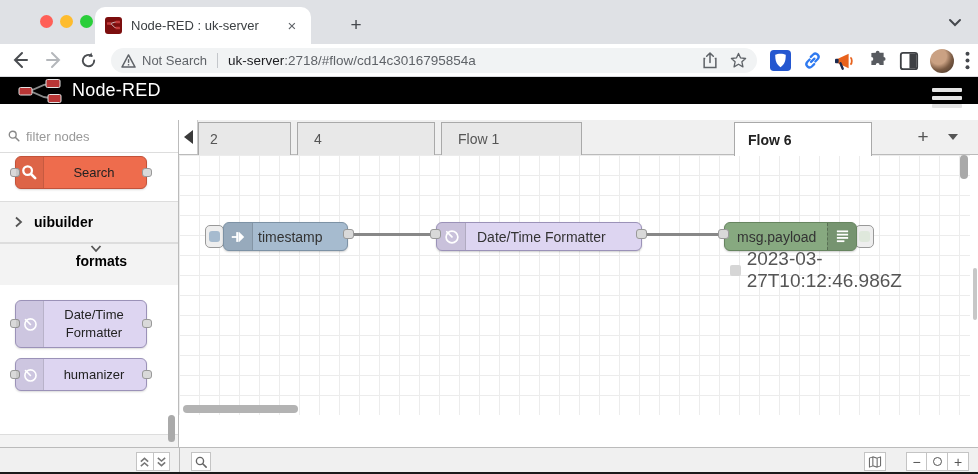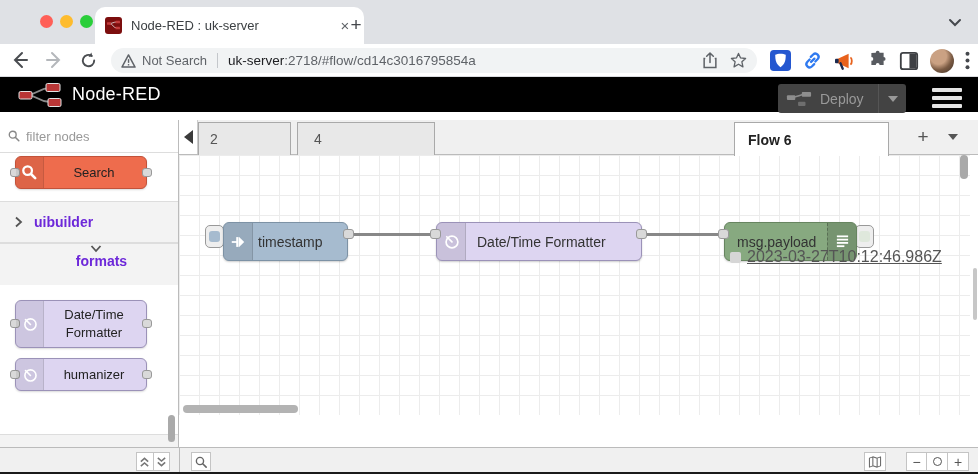--- a/index.html
+++ b/index.html
@@ -7,21 +7,21 @@
   body { font-family:"Liberation Sans", sans-serif; }
   .window { position:relative; width:978px; height:474px; background:#fff; overflow:hidden;
             border-bottom:2px solid #1a1a1a; }
 
   
   .titlebar { position:absolute; left:0; top:0; width:978px; height:44px; background:#dfe1e5; }
   .traffic { position:absolute; top:15px; width:13px; height:13px; border-radius:50%; }
   .t-red { left:40px; background:#ff5f57; }
   .t-yellow { left:60px; background:#febc2e; }
   .t-green { left:80px; background:#2ace3a; }
-  .btab { position:absolute; left:95px; top:7px; width:269px; height:37px; background:#fff;
+  .btab { position:absolute; left:95px; top:7px; width:216px; height:37px; background:#fff;
           border-radius:10px 10px 0 0; display:flex; align-items:center; padding:12px 10px; }
   .btab-title { font-size:13px; color:#3c4043; margin-left:9px; flex:1; white-space:nowrap; overflow:hidden; }
   .btab-close { color:#5f6368; font-size:15px; width:18px; height:18px; line-height:17px; text-align:center; border-radius:50%; }
   .favicon { width:17px; height:17px; border-radius:3px; background:#7c0e0e; flex:0 0 auto; display:flex; align-items:center; justify-content:center; }
   .newtab { position:absolute; left:343px; top:12px; width:26px; height:26px; color:#45484d; font-size:19px;
             text-align:center; line-height:25px; border-radius:50%; }
   .tabsearch { position:absolute; right:14px; top:13px; width:18px; height:18px; }
 
   .toolbar { position:absolute; left:0; top:44px; width:978px; height:33px; background:#fff;
              border-bottom:1px solid #dadce0; display:flex; align-items:center; }
@@ -31,41 +31,41 @@
   .sec-label { font-size:13px; color:#5f6368; margin:0 10px 0 6px; }
   .url-sep { width:1px; height:15px; background:#c4c7cb; margin-right:10px; }
   .url-text { font-size:13.5px; color:#5f6368; white-space:nowrap; overflow:hidden; flex:1; }
   .url-host { color:#202124; }
   .url-actions { display:flex; gap:12px; margin-left:8px; }
   .ext-area { position:absolute; right:8px; top:3px; height:27px; display:flex; align-items:center; gap:11px; }
   .avatar { width:24px; height:24px; border-radius:50%;
             background:radial-gradient(circle at 35% 30%, #caa183 0 35%, #7a5a43 60%, #3c2f26 100%); }
 
   
-  .nr-header { position:absolute; left:0; top:77px; width:978px; height:35px; background:#000; display:flex; align-items:center; }
+  .nr-header { position:absolute; left:0; top:77px; width:978px; height:27px; background:#000; display:flex; align-items:center; }
   .nr-logo { margin-left:18px; }
   .nr-title { color:#fff; font-size:18px; margin-left:10px; letter-spacing:.2px; }
   .deploy { position:absolute; left:778px; top:7px; width:128px; height:29px; background:#434343;
             border-radius:3px; display:flex; align-items:center; }
   .deploy-label { color:#999; font-size:14px; margin-left:8px; }
   .deploy-caret-zone { position:absolute; right:0; top:0; width:28px; height:29px; border-left:1px solid #555;
             display:flex; align-items:center; justify-content:center; }
   .caret-down { width:0; height:0; border-left:5px solid transparent; border-right:5px solid transparent; border-top:6px solid #999; }
   .hamburger { position:absolute; right:16px; top:9px; width:30px; height:24px; display:flex; flex-direction:column; justify-content:space-between; padding:2px 0; }
   .hamburger span { display:block; height:4px; background:#e4e4e4; border-radius:1px; }
 
   
   .palette { position:absolute; left:0; top:120px; width:179px; height:327px; background:#fff; border-right:1px solid #bbb; }
   .filterbox { position:absolute; left:0; top:0; width:178px; height:33px; background:#fff; border-bottom:1px solid #ddd;
                display:flex; align-items:center; padding-left:8px; }
   .filterbox input { border:none; outline:none; font-size:13px; color:#7f1d1d; margin-left:6px; width:130px; background:transparent; font-family:"Liberation Sans",sans-serif; }
   .filterbox input::placeholder { color:#999; }
   .pal-category { position:absolute; left:0; width:178px; height:42px; background:#f3f3f3; border-top:1px solid #ddd; border-bottom:1px solid #ddd;
                   display:flex; align-items:center; padding-left:14px; }
-  .pal-category .cat-label { font-size:14px; font-weight:bold; color:#6d28d9; margin-left:11px; }
+  .pal-category .cat-label { font-size:14px; font-weight:bold; color:#000000; margin-left:11px; }
   .pal-node { position:absolute; left:15px; width:132px; border:1px solid #999; border-radius:6px; box-shadow:0 1px 2px rgba(0,0,0,.15); }
   .pal-port { position:absolute; width:10px; height:9px; background:#d9d9d9; border:1px solid #999; border-radius:3px; top:50%; margin-top:-5px; }
   .pal-port.in { left:-6px; } .pal-port.out { right:-6px; }
   .pal-node .icon-band { position:absolute; left:0; top:0; bottom:0; width:28px; background:rgba(0,0,0,.07);
                          border-right:1px solid rgba(0,0,0,.1); border-radius:5px 0 0 5px; display:flex; align-items:center; justify-content:center; }
   .pal-node .nlabel { position:absolute; left:30px; right:4px; top:0; bottom:0; display:flex; align-items:center; justify-content:center;
                       font-size:13px; color:#222; text-align:center; line-height:1.35; }
   .pal-scroll { position:absolute; right:3px; top:295px; width:7px; height:27px; background:#aaa; border-radius:4px; }
 
   
@@ -81,34 +81,34 @@
   .strip-btn { position:absolute; top:5px; width:24px; height:24px; display:flex; align-items:center; justify-content:center;
                color:#555; font-size:19px; }
 
   .canvas { position:absolute; left:0; top:35px; width:791px; height:260px; background:#fff;
             background-image:linear-gradient(#ececec 1px, transparent 1px), linear-gradient(90deg, #ececec 1px, transparent 1px);
             background-size:20px 20px; overflow:hidden; }
   .canvas-vscroll { position:absolute; right:2px; top:0; width:8px; height:260px; }
   .canvas-vthumb { position:absolute; right:0; top:0; width:8px; height:24px; background:#a9a9a9; border-radius:4px; }
   .canvas-hthumb { position:absolute; left:4px; bottom:2px; width:115px; height:8px; background:#b3b3b3; border-radius:4px; }
 
-  .flow-node { position:absolute; height:39px; border:1px solid; border-radius:6px; box-shadow:0 1px 2px rgba(0,0,0,.2); }
+  .flow-node { position:absolute; height:29px; border:1px solid; border-radius:6px; box-shadow:0 1px 2px rgba(0,0,0,.2); }
   .flow-node .icon-band { position:absolute; top:0; bottom:0; width:29px; background:rgba(0,0,0,.09);
                           display:flex; align-items:center; justify-content:center; }
   .iband-left { left:0; border-right:1px solid rgba(0,0,0,.12); border-radius:5px 0 0 5px; }
   .iband-right { right:0; border-left:1px dashed rgba(0,0,0,.25); border-radius:0 5px 5px 0; }
   .flow-node .nlabel { position:absolute; top:0; bottom:0; display:flex; align-items:center; font-size:14px; color:#333; white-space:nowrap; }
   .port { position:absolute; width:11px; height:10px; background:#d9d9d9; border:1px solid #999; border-radius:3px; z-index:2; }
   .wire { position:absolute; height:3px; background:#888; border-radius:2px; }
   .side-btn { position:absolute; width:19px; height:23px; background:#eee; border:1px solid #999; border-radius:5px;
               display:flex; align-items:center; justify-content:center; }
   .side-btn .inner { width:11px; height:11px; border-radius:3px; }
   .status-row { position:absolute; display:flex; align-items:center; gap:6px; }
   .status-square { width:11px; height:11px; background:#d6d6d6; border-radius:2px; }
-  .status-text { font-size:16px; color:#555;text-decoration:underline; }
+  .status-text { font-size:19px; color:#555; }
 
   
   .footer { position:absolute; left:0; top:447px; width:978px; height:27px; background:#f0f0f0; border-top:1px solid #bbb; }
   .footer-sep { position:absolute; left:179px; top:0; width:1px; height:27px; background:#bbb; }
   .mini-btn { position:absolute; top:4px; height:19px; background:#fff; border:1px solid #c4c4c4; display:flex; align-items:center; justify-content:center; color:#555; }
   .pal-collapse-group { left:136px; width:34px; }
   .pal-collapse-group .half { width:17px; height:19px; display:flex; align-items:center; justify-content:center; }
   .pal-collapse-group .half + .half { border-left:1px solid #c4c4c4; }
   .zoom-group { right:8px; width:64px; top:4px; position:absolute; display:flex; }
   .zoom-cell { width:21px; height:19px; background:#fff; border:1px solid #c4c4c4; display:flex; align-items:center; justify-content:center;
@@ -221,32 +221,20 @@
 
   <div class="nr-header">
     <svg class="nr-logo" width="44" height="26" viewBox="0 0 44 26">
       <path d="M8 13 C20 13 20 6 32 6 M8 13 C20 13 20 20 32 20" stroke="#8a8a8a" stroke-width="2" fill="none"></path>
       <rect x="1" y="9.5" width="13" height="7.5" rx="1.5" fill="#b93636" stroke="#e3e3e3" stroke-width="1"></rect>
       <rect x="28" y="1.5" width="14" height="8" rx="1.5" fill="#b93636" stroke="#e3e3e3" stroke-width="1"></rect>
       <rect x="30" y="16.5" width="13" height="8" rx="1.5" fill="#b93636" stroke="#e3e3e3" stroke-width="1"></rect>
     </svg>
     <span class="nr-title">Node-RED</span>
 
-    <div class="deploy">
-      <svg width="26" height="18" viewBox="0 0 28 18" style="margin-left:8px">
-        <path d="M6 7 C14 7 14 4 22 4" stroke="#8d8d8d" stroke-width="1.6" fill="none"></path>
-        <rect x="1" y="5" width="9" height="5" rx="1" fill="#8d8d8d"></rect>
-        <rect x="17" y="1.5" width="10" height="5" rx="1" fill="#8d8d8d"></rect>
-        <rect x="13" y="12" width="8" height="4.5" rx="1" fill="#6e6e6e"></rect>
-      </svg>
-      <span class="deploy-label">Deploy</span>
-      <div class="deploy-caret-zone">
-        <div class="caret-down"></div>
-      </div>
-    </div>
     <div class="hamburger">
         <span></span>
         <span></span>
         <span></span>
       </div>
   </div>
 
   <div class="palette">
     <div class="filterbox">
       <svg width="12" height="12" viewBox="0 0 14 14">
@@ -320,21 +308,24 @@
     <div class="tabstrip">
       <div class="tab-scroll-left">
           <div class="tri-left"></div>
         </div>
       <div class="flowtab tab2" style="left:19px; width:93px;">
           <span>2</span>
         </div>
       <div class="flowtab" style="left:118px; width:138px;">
           <span>4</span>
         </div>
-      <div class="flowtab active" style="left:555px; width:155px;padding-left:13px;">
+      <div class="flowtab" style="left:262px; width:141px;">
+          <span>Flow 1</span>
+        </div>
+      <div class="flowtab active" style="left:555px; width:138px;padding-left:13px;">
           <span>Flow 6</span>
         </div>
       <div class="strip-btn" style="left:732px;">+</div>
       <div class="strip-btn" style="left:762px;">
           <div class="caret-down" style="border-top-color:#555;"></div>
         </div>
     </div>
 
     <div class="canvas">
 

